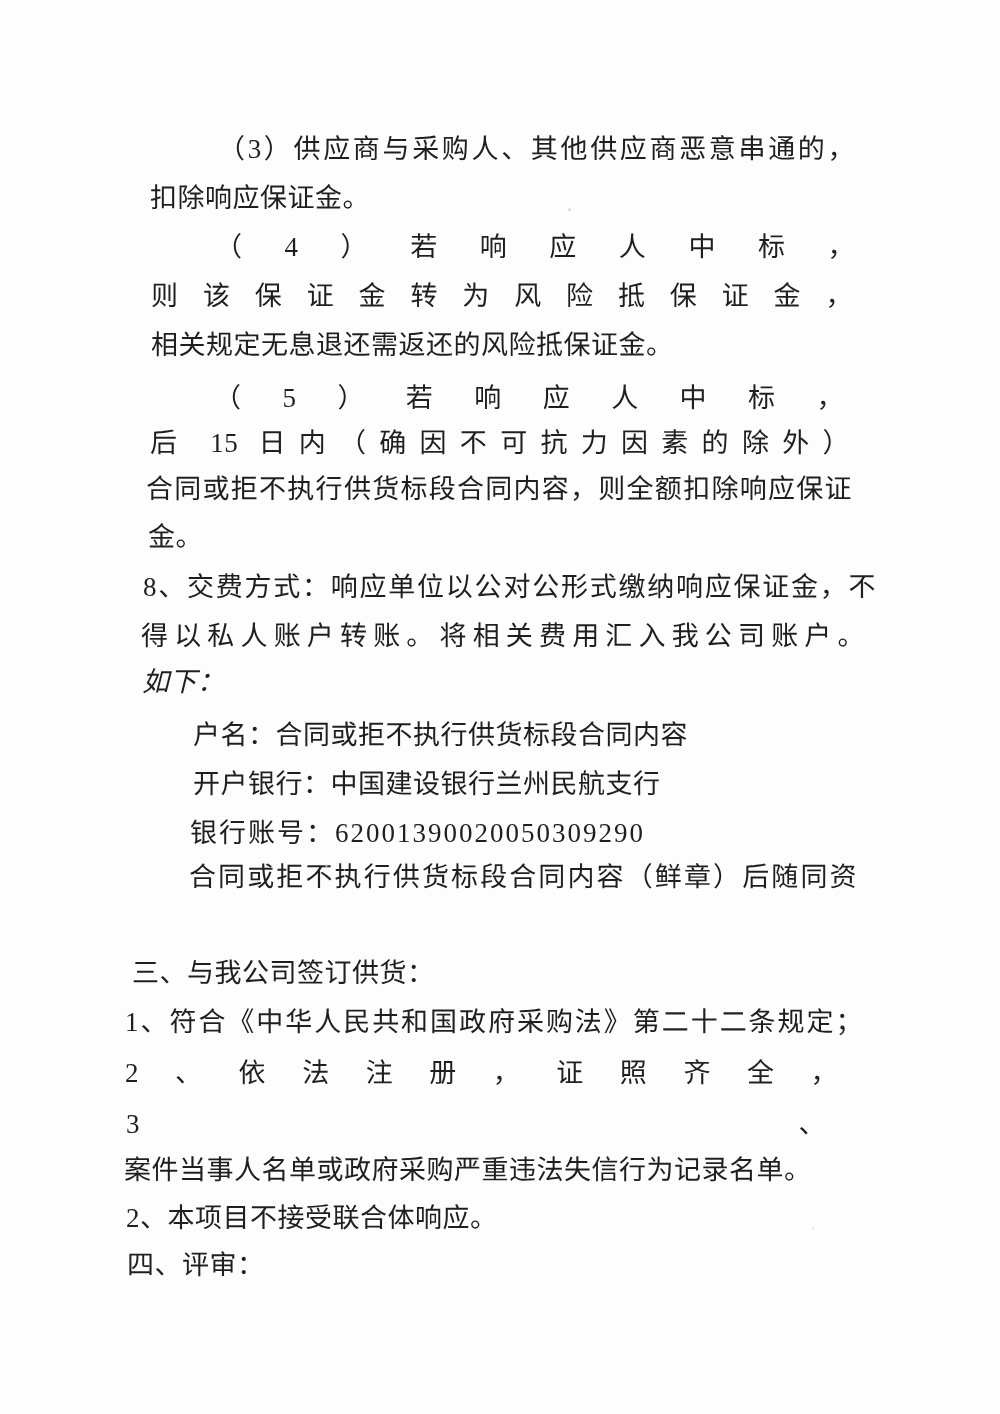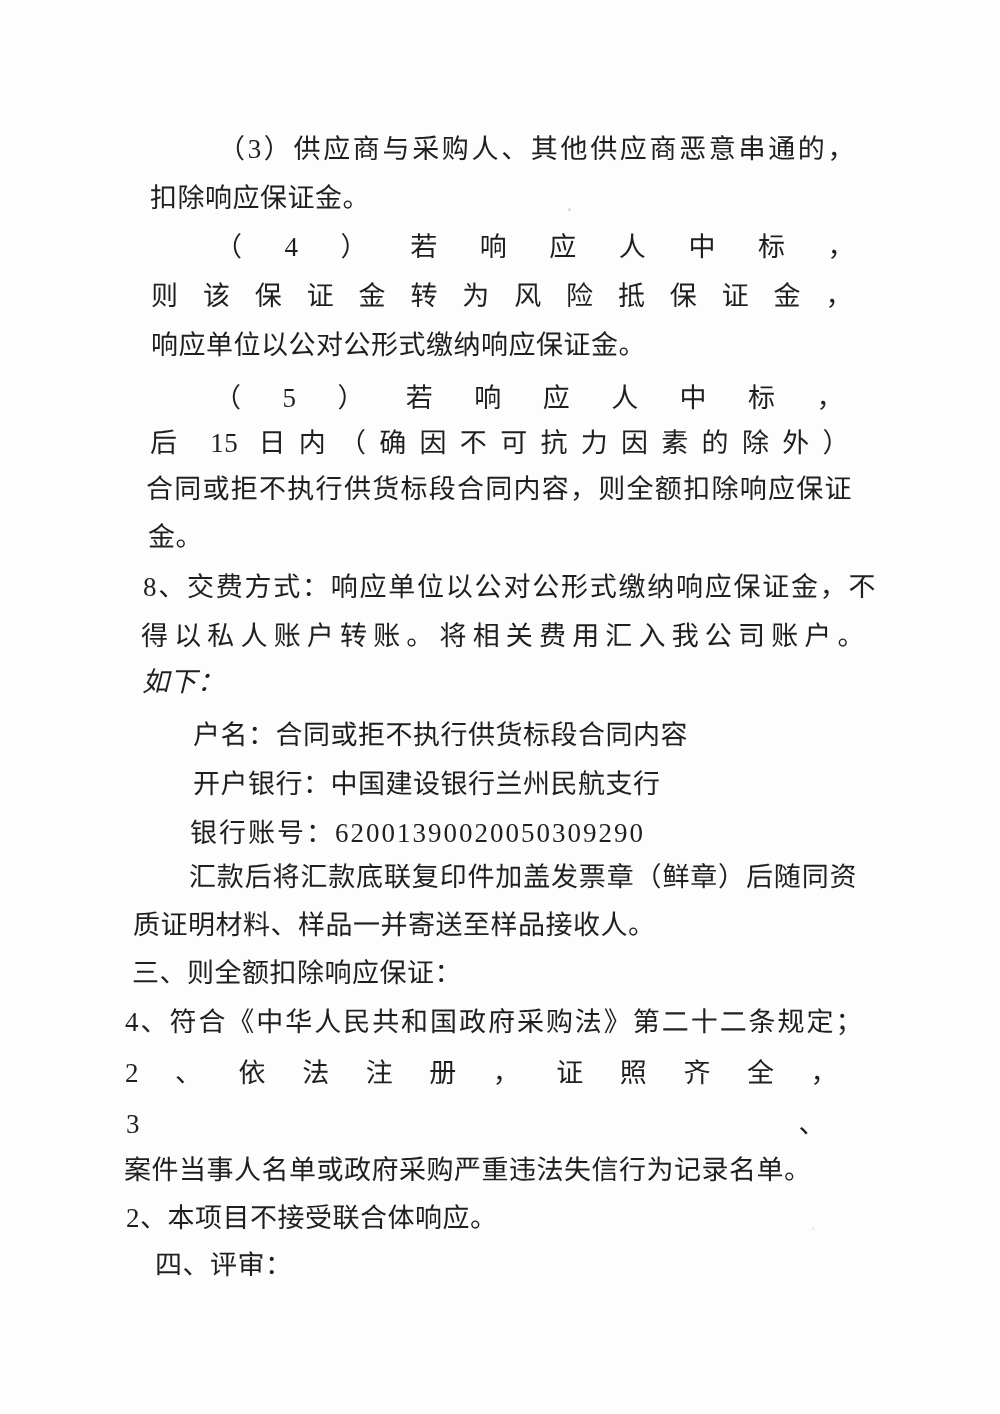--- a/index.html
+++ b/index.html
@@ -51,44 +51,43 @@
 </head>
 <body>
 
 <div class="page">
 
   <div class="line just" style="left:218px; top:132px; width:637px;">（3）供应商与采购人、其他供应商恶意串通的，全额</div>
   <div class="line" style="left:150px; top:181px;">扣除响应保证金。</div>
 
   <div class="line just" style="left:215px; top:230px; width:640px;">（4）若响应人中标，能按我公司要求签订并执行合同，</div>
   <div class="line just" style="left:151px; top:279px; width:702px;">则该保证金转为风险抵保证金，待标的执行完后按照合同中</div>
-  <div class="line" style="left:151px; top:328px;">响应单位以公对公形式缴纳响应保证金。</div>
+  <div class="line" style="left:151px; top:328px;">相关规定无息退还需返还的风险抵保证金。</div>
 
   <div class="line just" style="left:214px; top:381px; width:630px;">（5）若响应人中标，但不能在收到我公司供货通知书</div>
   <div class="line just" style="left:150px; top:426px; width:700px;">后 15 日内（确因不可抗力因素的除外）与我公司签订供货</div>
   <div class="line just" style="left:146px; top:472px; width:706px;">合同或拒不执行供货标段合同内容，则全额扣除响应保证</div>
   <div class="line" style="left:148px; top:520px;">金。</div>
 
   <div class="line just" style="left:143px; top:570px; width:733px;">8、交费方式：响应单位以公对公形式缴纳响应保证金，不</div>
   <div class="line just" style="left:141px; top:619px; width:724px;">得以私人账户转账。将相关费用汇入我公司账户。质证明材料</div>
   <div class="line" style="left:142px; top:665px;font-style:italic;">如下：</div>
 
   <div class="line" style="left:193px; top:718px;">户名：合同或拒不执行供货标段合同内容</div>
   <div class="line" style="left:193px; top:767px;">开户银行：中国建设银行兰州民航支行</div>
   <div class="line" style="left:190px; top:816px; letter-spacing:2px;">银行账号：62001390020050309290</div>
 
-  <div class="line just" style="left:189px; top:860px; width:668px;">汇款后将汇款底联复印件加盖发票章（鲜章）后随同资</div>
-  <div class="line" style="left:133px; top:908px;">质证明材料、样品一并寄送至样品接收人。</div>
+  <div class="line just" style="left:189px; top:860px; width:668px;">合同或拒不执行供货标段合同内容（鲜章）后随同资</div>
 
-  <div class="line" style="left:132px; top:956px;">三、则全额扣除响应保证：</div>
+  <div class="line" style="left:132px; top:956px;">三、与我公司签订供货：</div>
 
-  <div class="line just" style="left:125px; top:1005px; width:738px;">4、符合《中华人民共和国政府采购法》第二十二条规定；</div>
+  <div class="line just" style="left:125px; top:1005px; width:738px;">1、符合《中华人民共和国政府采购法》第二十二条规定；</div>
   <div class="line just" style="left:125px; top:1056px; width:713px;">2、依法注册，证照齐全，具备生产或销售的厂家或经销商；</div>
   <div class="line just" style="left:126px; top:1107px; width:700px;">3、在相关征信网站未被列入失信被执行人或重大税收违法</div>
   <div class="line" style="left:124px; top:1153px;">案件当事人名单或政府采购严重违法失信行为记录名单。</div>
   <div class="line" style="left:126px; top:1201px;">2、本项目不接受联合体响应。</div>
 
-  <div class="line" style="left:127px; top:1248px;margin-left:28px;">四、评审：</div>
+  <div class="line" style="left:127px; top:1248px;">四、评审：</div>
 
   <div class="speck" style="left:568px; top:208px;"></div>
   <div class="speck" style="left:325px; top:864px; opacity:.6;"></div>
   <div class="speck" style="left:812px; top:1227px; opacity:.5;"></div>
 </div>
 
 </body></html>

